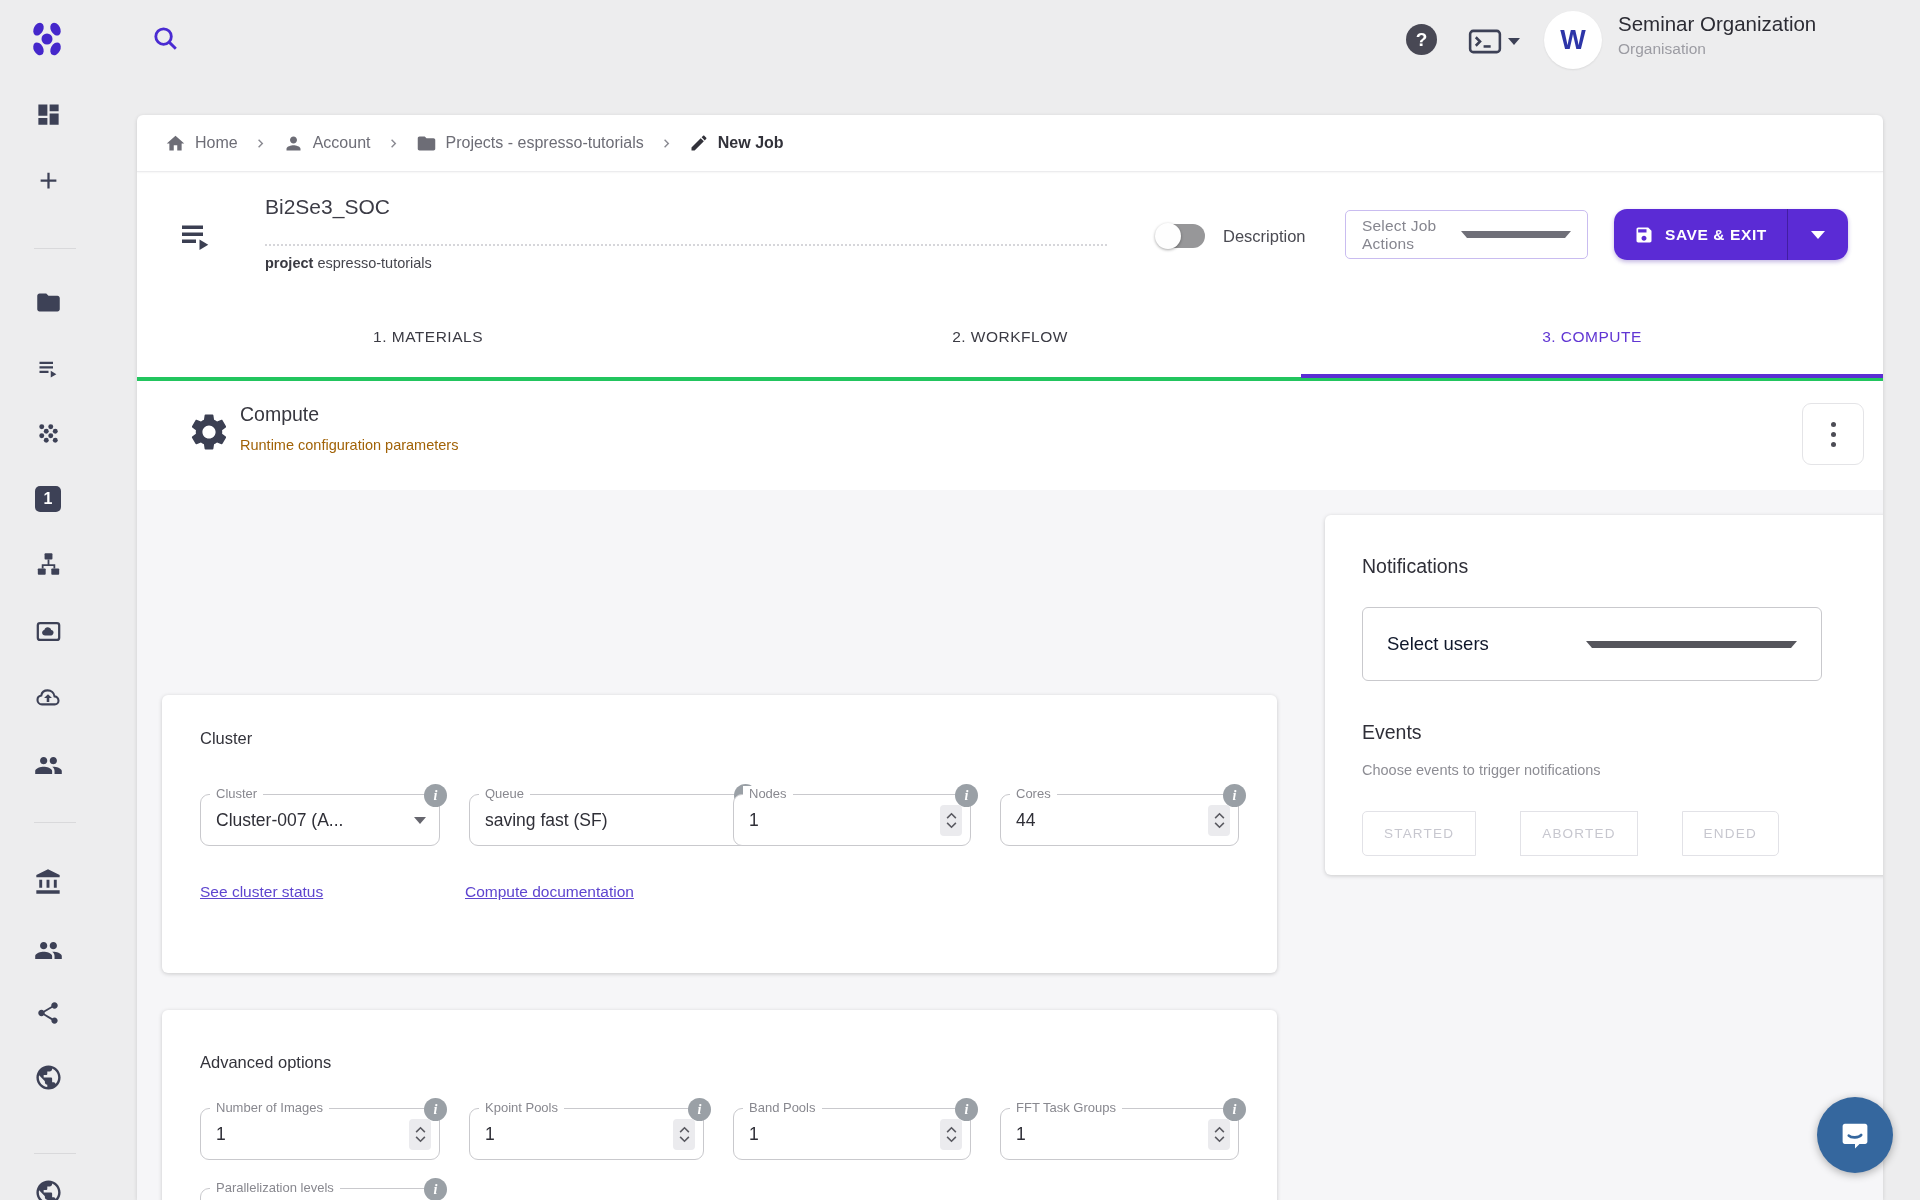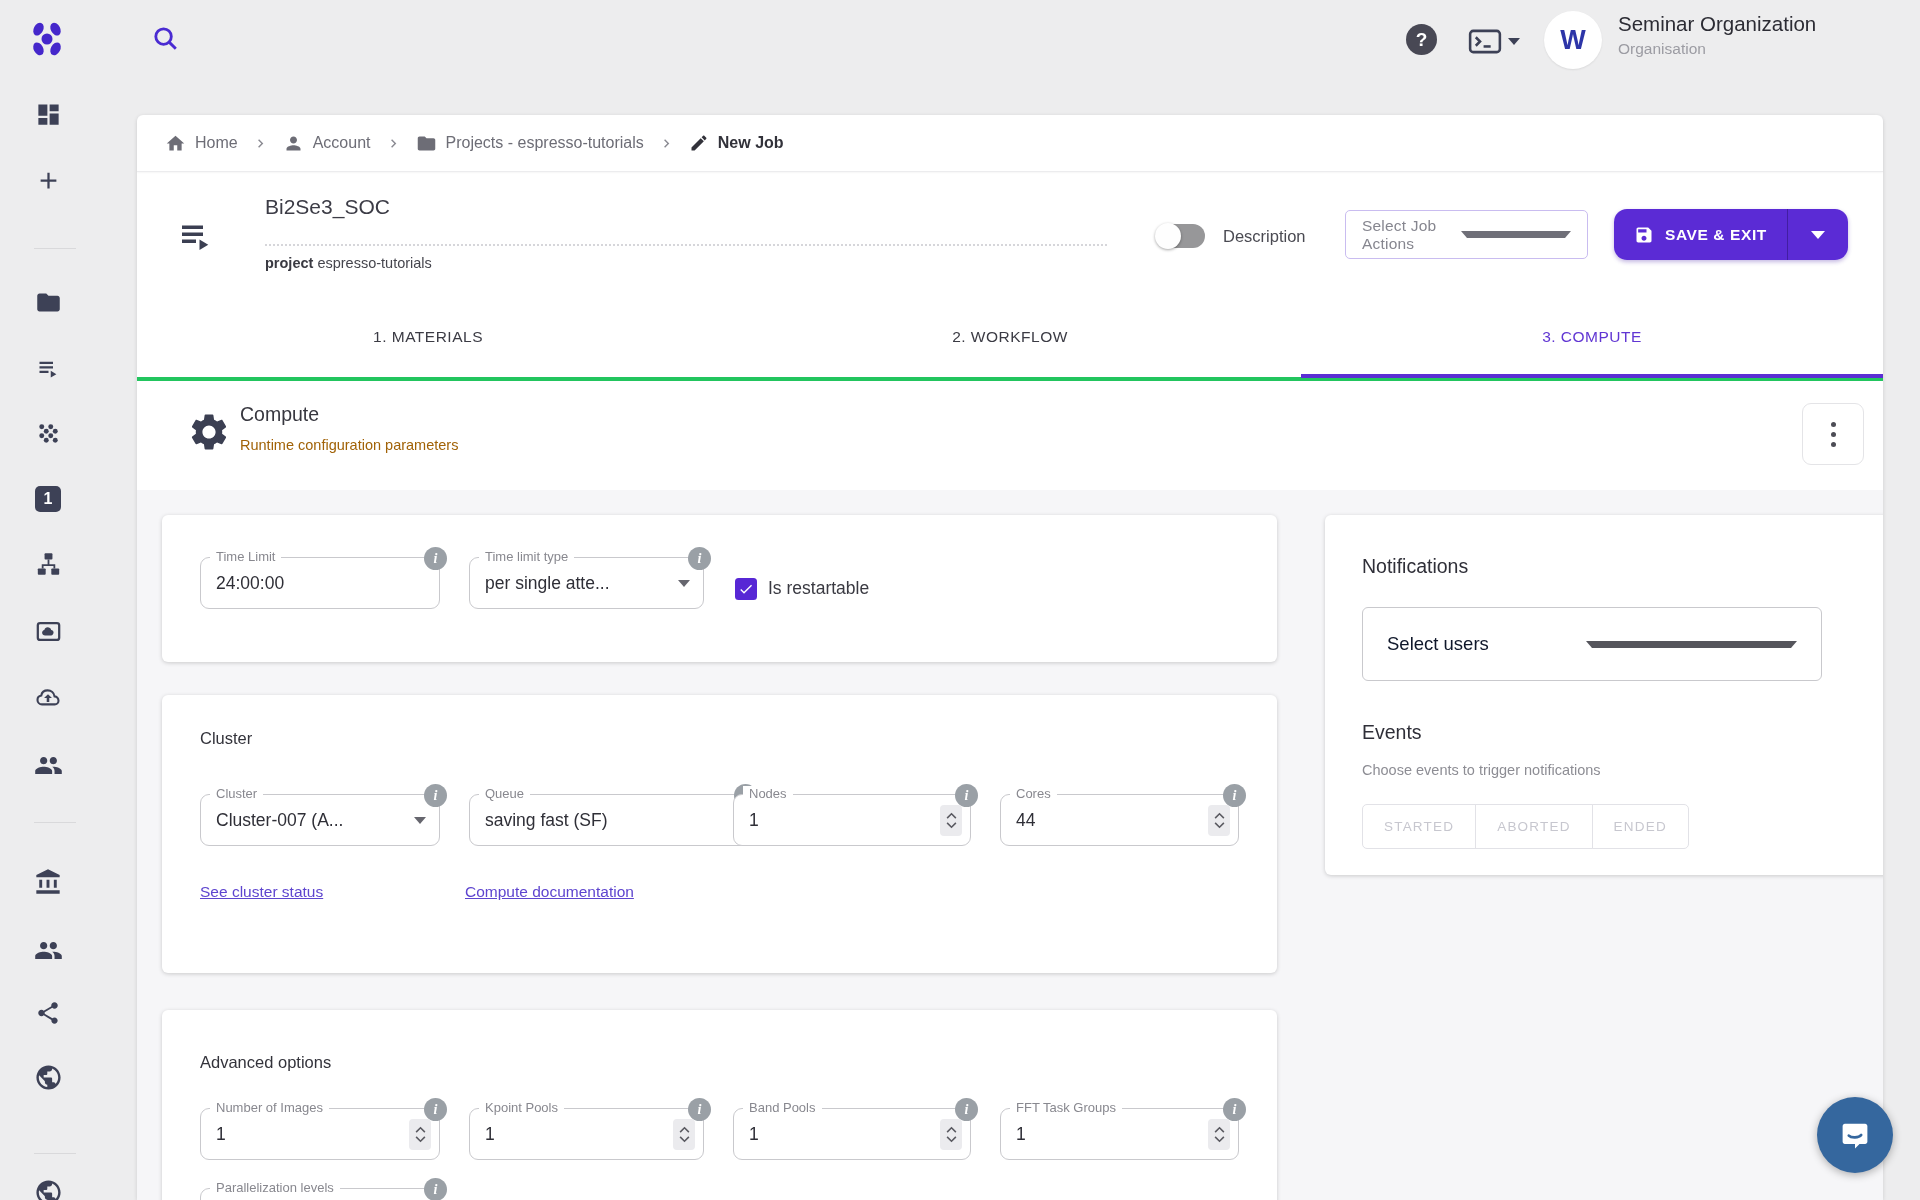--- a/index.html
+++ b/index.html
@@ -77,21 +77,21 @@
   .cb-label{position:absolute;left:606px;top:63px;font-size:17.5px;color:#3a3a42;}
 
   .tlink{position:absolute;font-size:15.5px;color:#5e45cf;text-decoration:underline;cursor:pointer;}
 
   
   .n-h{position:absolute;left:37px;font-size:19.5px;color:#2f2f38;}
   .sel-users{position:absolute;left:37px;top:92px;width:460px;height:74px;border:1px solid #c9c9cd;border-radius:6px;box-sizing:border-box;display:flex;align-items:center;padding:0 24px;cursor:pointer;background:#fff;}
   .sel-users span{flex:1;font-size:18.5px;color:#0f172a;}
   .sel-users .caret-dn{border-top-color:#55555c;}
   .ev-hint{position:absolute;left:37px;top:247px;font-size:14.5px;color:#8d8d94;}
-  .ev-group{position:absolute;left:37px;top:289px;display:flex;}
+  .ev-group{position:absolute;left:37px;top:296px;display:flex;gap:45px;}
   .ebtn{height:45px;border:1px solid #e2e2e7;background:#fff;color:#c7c7cf;font-family:inherit;font-size:13.5px;font-weight:500;letter-spacing:1.2px;padding:0 21px;cursor:pointer;}
   .ebtn + .ebtn{margin-left:-1px;}
   .ebtn:first-child{border-radius:5px 0 0 5px;}
   .ebtn:last-child{border-radius:0 5px 5px 0;}
 
   .chat-fab{position:absolute;left:1817px;top:1097px;width:76px;height:76px;border-radius:50%;background:#35679e;display:flex;align-items:center;justify-content:center;box-shadow:0 2px 8px rgba(0,0,0,.3);cursor:pointer;}
 </style>
 </head>
 <body>
 
@@ -301,39 +301,20 @@
     <div class="sect-sub">Runtime configuration parameters</div>
     <div class="kebab">
         <i></i>
         <i></i>
         <i></i>
       </div>
   </div>
 
   <div class="content">
 
-    <div class="card" style="left:25px;top:25px;width:1115px;height:147px">
-      <div class="field" style="left:38px;top:42px;width:240px">
-        <span class="flabel">Time Limit</span>
-        <span class="ibadge"></span>
-        <span class="fvalue">24:00:00</span>
-      </div>
-      <div class="field" style="left:307px;top:42px;width:235px">
-        <span class="flabel">Time limit type</span>
-        <span class="ibadge"></span>
-        <span class="fvalue" style="max-width:72%">per single atte...</span>
-        <span class="fcaret"></span>
-      </div>
-      <span class="checkbox">
-        <svg width="16" height="16" viewBox="0 0 24 24" fill="#fff">
-            <path d="M9 16.2L4.8 12l-1.4 1.4L9 19 21 7l-1.4-1.4z"></path>
-          </svg>
-      </span>
-      <span class="cb-label">Is restartable</span>
-    </div>
 
     <div class="card" style="left:25px;top:205px;width:1115px;height:278px">
       <div class="card-h" style="top:34px">Cluster</div>
       <div class="field" style="left:38px;top:99px;width:240px">
         <span class="flabel">Cluster</span>
         <span class="ibadge"></span>
         <span class="fvalue" style="max-width:72%">Cluster-007 (A...</span>
         <span class="fcaret"></span>
       </div>
       <div class="field" style="left:307px;top:99px;width:281px">

